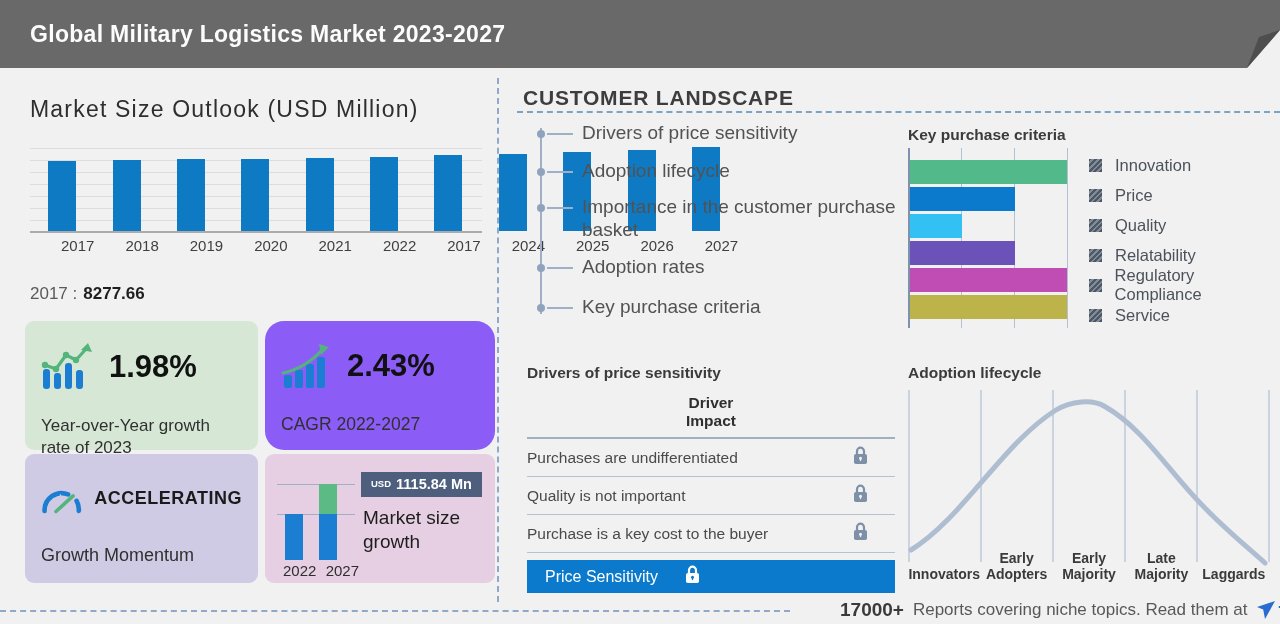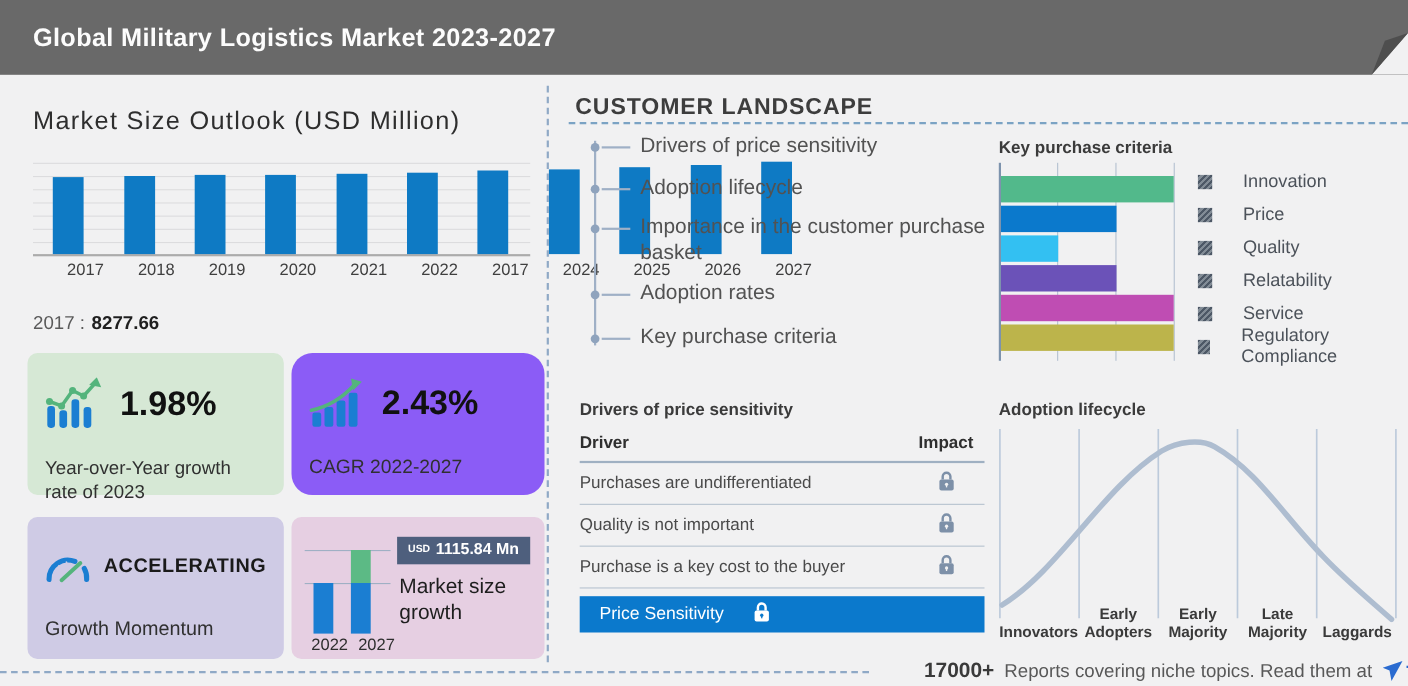--- a/index.html
+++ b/index.html
@@ -26,21 +26,21 @@
   .mso-base  { position:absolute; left:0; top:88px; width:100%; height:2px; background:#ababab; }
   .mso-cols  { position:absolute; left:0; top:0; width:452px; display:flex; }
   .mso-col   { flex:1; display:flex; flex-direction:column; align-items:center; }
   .mso-barwrap { height:88px; width:100%; display:flex; align-items:flex-end; justify-content:center; }
   .mso-bar   { width:28px; background:#0e7ac4; }
   .mso-year  { margin-top:6px; font-size:15px; color:#3f3f3f;margin-left:31px; }
   .base-note { position:absolute; left:30px; top:284px; font-size:17px; color:#5a5a5a; }
   .base-note b { color:#1f1f1f; font-weight:700; margin-left:6px; }
 
   .stat-grid { position:absolute; left:25px; top:321px; width:554px;
-               display:grid; grid-template-columns:233px 230px; grid-auto-rows:129px; gap:20px 7px; }
+               display:grid; grid-template-columns:233px 230px; grid-auto-rows:129px; gap:4px 7px; }
   .card { border-radius:9px; padding:14px 16px; position:relative; }
   .card-green  { background:#d6e8d5; }
   .card-blue   { background:#8b5cf6;border-radius:19px; }
   .card-purple { background:#cfcbe5; }
   .card-pink   { background:#e6cfe2; }
   .card-top { display:flex; align-items:center; gap:12px; margin-top:8px; }
   .big-num  { font-size:31px; font-weight:700; color:#111; }
   .accel    { font-size:18px; font-weight:700; color:#1a1a1a; letter-spacing:.5px; }
   .card-sub { margin-top:24px; font-size:17px; color:#303030; line-height:1.3; max-width:205px; }
 
@@ -70,31 +70,31 @@
   .cl-dash { position:absolute; left:7px; top:9px; width:26px; height:2px; background:#9fb0c6; }
   .cl-text { position:absolute; left:42px; top:-3px; width:315px; font-size:19px; color:#525252; line-height:1.22; }
 
   
   .kpc-title { position:absolute; left:908px; top:126px; font-size:15.5px; font-weight:700; color:#3b3b3b; }
   .kpc-chart { position:absolute; left:908px; top:148px; width:161px; height:180px; }
   .kpc-axis  { position:absolute; left:0; top:0; width:2px; height:180px; background:#7d93ad; }
   .kpc-chart .vgl { position:absolute; top:0; width:1px; height:180px; background:#b3c0d0; }
   .kpc-bar   { position:absolute; left:2px; height:24px; }
   .kpc-legend { position:absolute; left:1089px; top:150px; }
-  .kpc-leg-item { display:flex; align-items:center; height:30px; gap:28px; }
+  .kpc-leg-item { display:flex; align-items:center; height:30px; gap:13px; }
   .kpc-sq { width:13px; height:13px;
             background:repeating-linear-gradient(135deg,#4d5866 0,#4d5866 2px,#828c96 2px,#828c96 4px); }
   .kpc-leg-label { font-size:16.5px; color:#4c525a; }
 
   
   .drv-title { position:absolute; left:527px; top:364px; font-size:15.5px; font-weight:700; color:#3b3b3b; }
   .drv-table { position:absolute; left:527px; top:394px; width:368px; }
   .drv-head { display:flex; justify-content:space-between; align-items:center;
               font-size:15.5px; font-weight:700; color:#2f2f2f; padding-bottom:7px;
-              border-bottom:2px solid #9fb0c2; }
+              border-bottom:2px solid #9fb0c2;flex-direction:column; }
   .drv-head .imp { width:70px; text-align:center; }
   .drv-row { display:flex; justify-content:space-between; align-items:center; height:38px;
              font-size:15.5px; color:#4a4a4a; border-bottom:1px solid #b6c2cf; }
   .drv-row .imp { width:70px; text-align:center; }
   .drv-highlight { margin-top:7px; height:33px; background:#0b79cc; color:#fff;
                    display:flex; justify-content:flex-start; align-items:center;
                    padding-left:18px; font-size:16px; }
   .drv-highlight .imp { width:70px; text-align:center; }
 
   
@@ -339,25 +339,25 @@
     <div class="kpc-leg-item">
       <div class="kpc-sq"></div>
       <div class="kpc-leg-label">Quality</div>
     </div>
     <div class="kpc-leg-item">
       <div class="kpc-sq"></div>
       <div class="kpc-leg-label">Relatability</div>
     </div>
     <div class="kpc-leg-item">
       <div class="kpc-sq"></div>
+      <div class="kpc-leg-label">Regulatory Compliance</div>
+    </div>
+    <div class="kpc-leg-item">
+      <div class="kpc-sq"></div>
       <div class="kpc-leg-label">Service</div>
-    </div>
-    <div class="kpc-leg-item">
-      <div class="kpc-sq"></div>
-      <div class="kpc-leg-label">Regulatory Compliance</div>
     </div>
   </div>
 
 <div class="drv-title">Drivers of price sensitivity</div>
 <div class="drv-table" id="drvTable">
   <div class="drv-head">
     <span>Driver</span>
     <span class="imp">Impact</span>
   </div>
   <div id="drvRows">

